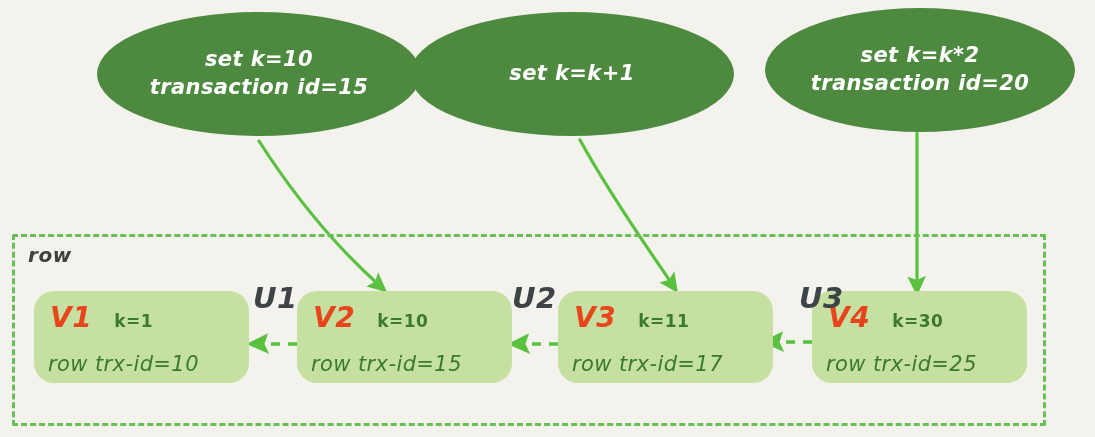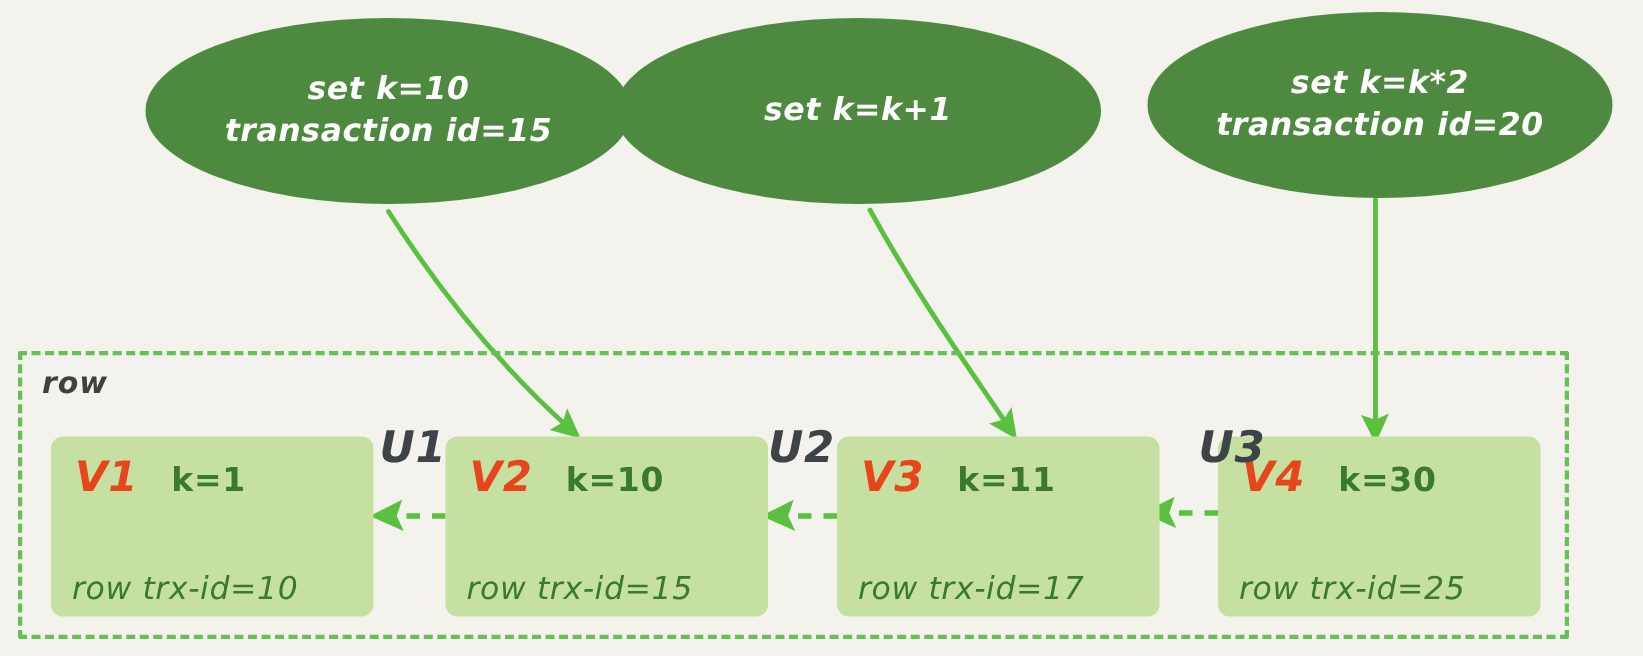--- a/index.html
+++ b/index.html
@@ -64,23 +64,23 @@
     font-style: italic;
     font-weight: bold;
     color: #404040;
     letter-spacing: 0.6px;
   }
 
   
   .vbox {
     position: absolute;
     background: #c6e0a1;
-    border-radius: 8px;
+    border-radius: 20px;
     top: 291px;
-    height: 120px;
+    height: 92px;
   }
   #vbox-1 { left: 34px;  width: 215px; }
   #vbox-2 { left: 297px; width: 215px; }
   #vbox-3 { left: 558px; width: 215px; }
   #vbox-4 { left: 812px; width: 215px; }
 
   .vbox-top {
     position: absolute;
     top: 10px;
     left: 0;
@@ -91,21 +91,21 @@
   .vbox-name {
     color: #e8451d;
     font-size: 28px;
     font-weight: bold;
     font-style: italic;
     margin-left: 16px;
     letter-spacing: 0.5px;
   }
   .vbox-k {
     color: #3a7a2e;
-    font-size: 22px;
+    font-size: 17px;
     font-weight: bold;
     margin-left: 22px;
     letter-spacing: 0.5px;
   }
   .vbox-bottom {
     position: absolute;
     bottom: 7px;
     left: 14px;
     color: #3a7a2e;
     font-size: 21px;

